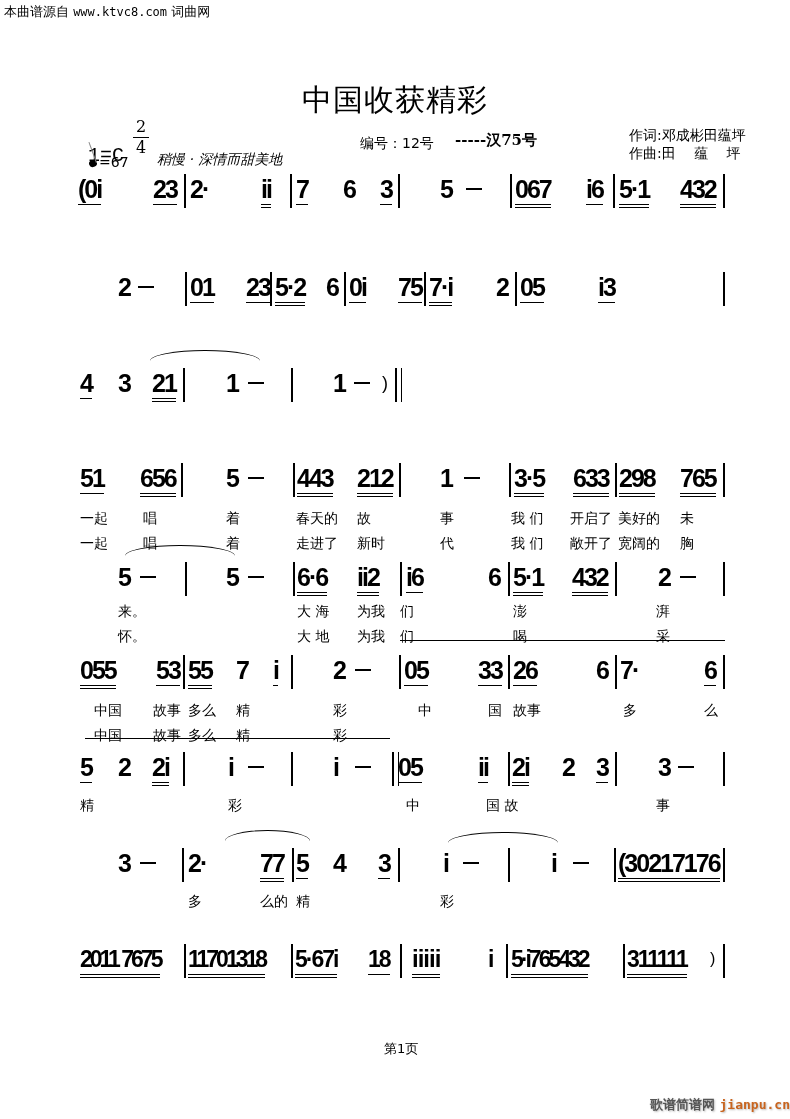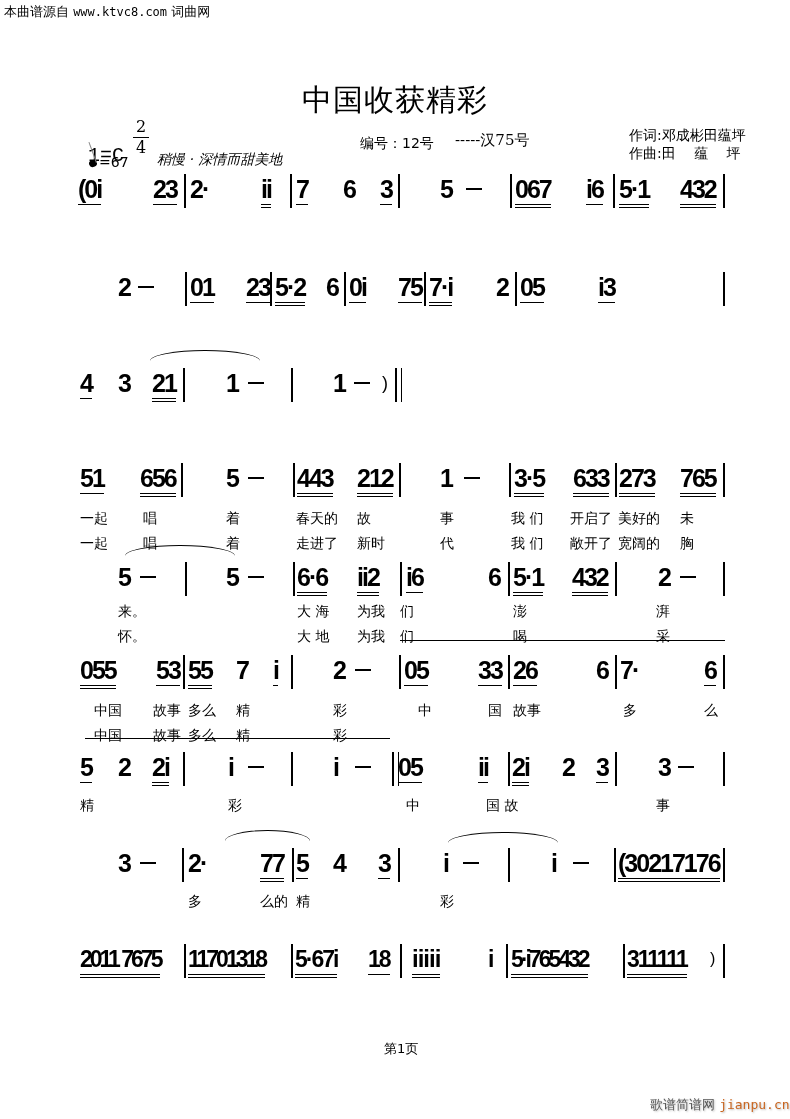--- a/index.html
+++ b/index.html
@@ -9,34 +9,34 @@
   .source .url { font-family:"DejaVu Sans Mono", monospace; font-size:12px; }
   .title { left:0; width:790px; top:80px; text-align:center; font-family:"DejaVu Serif", serif; font-size:30px; letter-spacing:1px; }
   .key { left:88px; top:128px; font-family:Liberation Mono, monospace; font-size:20px;margin-top:16px; }
   .timesig { left:133px; top:118px; font-family:"DejaVu Serif", serif; font-size:16px; text-align:center; line-height:18px; width:16px; }
   .timesig .line { border-top:1px solid #000; margin:1px 0; }
   .tempo { left:89px; top:154px; font-size:14px; }
   .note-icon { display:inline-block; width:8px; height:7px; background:#000; border-radius:50%; transform:rotate(-20deg); position:relative; margin-right:2px; }
   .note-icon::after { content:""; position:absolute; right:0; bottom:3px; width:1px; height:22px; background:#888; }
   .expression { left:157px; top:151px; font-size:14px;font-style:italic; }
   .number { left:360px; top:135px; font-size:14px; }
-  .han { left:455px; top:131px; font-size:15px; font-family:"DejaVu Serif", serif; }
+  .han { left:455px; top:131px; font-size:15px; font-family:"DejaVu Serif", serif;font-weight:bold; }
   .credit { left:629px; font-size:14px; line-height:17px; }
   .row { position:absolute; left:78px; width:660px; height:40px; }
   .tok { position:absolute; top:0; font-family:"Liberation Sans", sans-serif; font-weight:bold; font-size:25px; letter-spacing:-2px; line-height:30px; white-space:nowrap; }
   .tok.u1 { border-bottom:1.5px solid #000; }
   .tok.u2 { border-bottom:4px double #000; }
   .bar { position:absolute; top:0; width:1.5px; height:34px; background:#000; }
   .dbar { position:absolute; top:0; width:4px; height:34px; border-left:2px solid #000; border-right:1px solid #000; }
   .dash { position:absolute; top:14px; width:16px; height:1.5px; background:#000; }
   .lyr { position:absolute; font-size:14px; white-space:nowrap; }
   .slur { position:absolute; border-top:1.3px solid #000; border-radius:50% 50% 0 0 / 100% 100% 0 0; height:10px; }
   .hline { position:absolute; height:1px; background:#000; }
   .pagenum { left:384px; top:1040px; font-size:13px; }
-  .watermark { left:650px; top:1096px; font-size:13px; color:#555; text-shadow:1px 1px 2px #bbb; }
+  .watermark { left:650px; top:1096px; font-size:13px; color:#555; text-shadow:1px 1px 2px #bbb;font-weight:bold; }
   .watermark .en { color:#c8641e; font-family:"DejaVu Sans Mono", monospace; }
 </style>
 </head>
 <body>
 
 <div class="abs source">
   <span>本曲谱源自</span>
   <span class="url">www.ktvc8.com</span>
   <span>词曲网</span>
 </div>
@@ -125,21 +125,21 @@
   <span class="bar" style="left:215px"></span>
   <span class="tok u2" style="left:219px">443</span>
   <span class="tok u2" style="left:279px">212</span>
   <span class="bar" style="left:321px"></span>
   <span class="tok" style="left:362px">1</span>
   <span class="dash" style="left:386px"></span>
   <span class="bar" style="left:431px"></span>
   <span class="tok u2" style="left:436px">3·5</span>
   <span class="tok u2" style="left:495px">633</span>
   <span class="bar" style="left:537px"></span>
-  <span class="tok u2" style="left:541px">273</span>
+  <span class="tok u2" style="left:541px">298</span>
   <span class="tok u2" style="left:602px">765</span>
   <span class="bar" style="left:645px"></span>
 </div>
 <div class="row" style="top:510px">
   <span class="lyr" style="left:2px">一起</span>
   <span class="lyr" style="left:65px">唱</span>
   <span class="lyr" style="left:148px">着</span>
   <span class="lyr" style="left:218px">春天的</span>
   <span class="lyr" style="left:279px">故</span>
   <span class="lyr" style="left:362px">事</span>

